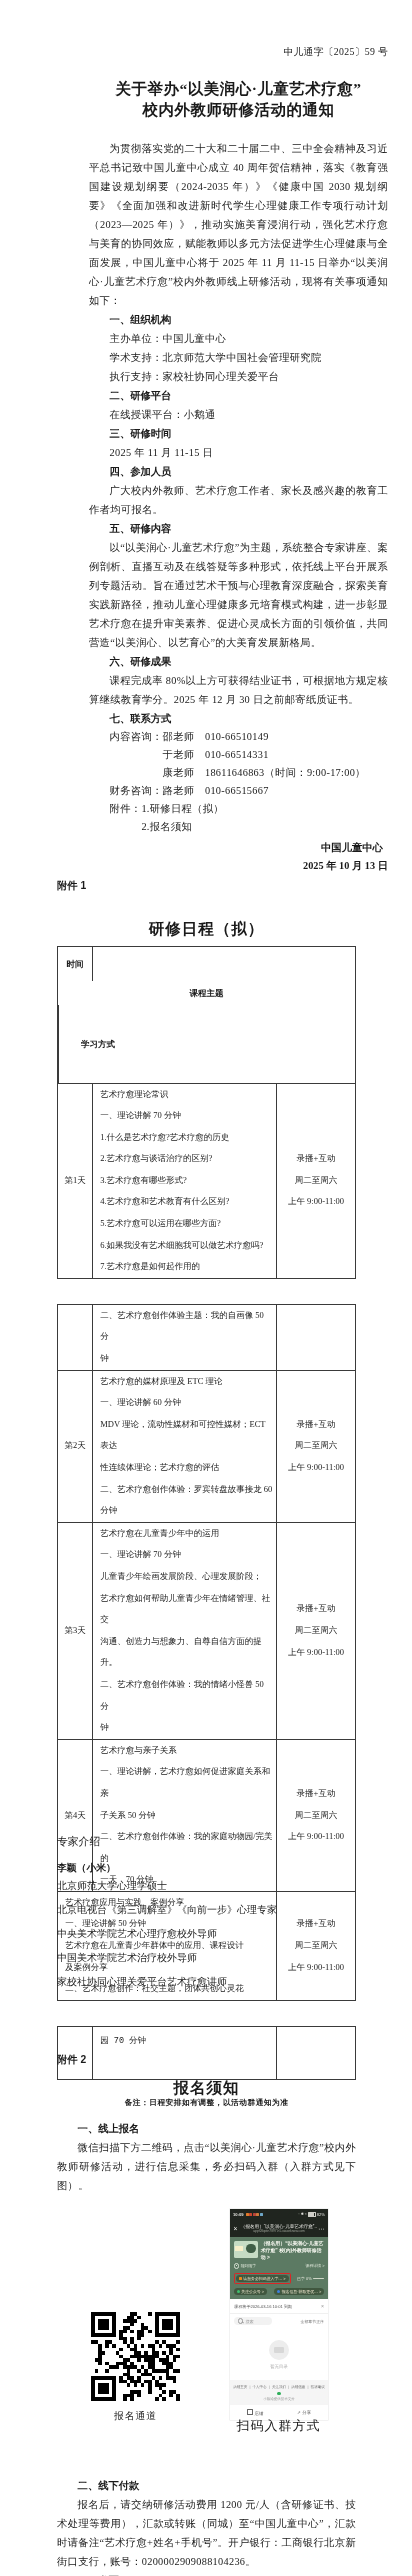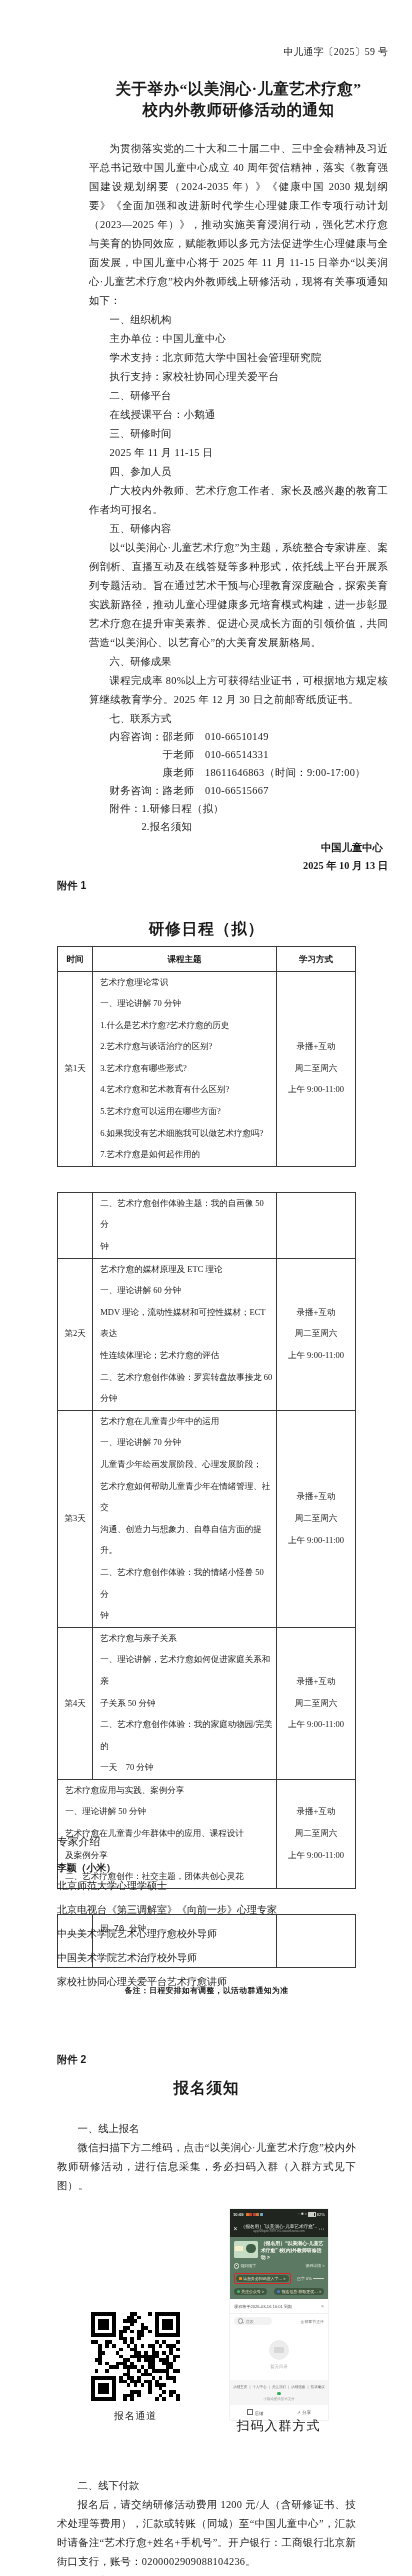--- a/index.html
+++ b/index.html
@@ -4,39 +4,39 @@
 <style>
   html,body{margin:0;padding:0;background:#ffffff;}
   .page{position:relative;width:412px;height:2731px;background:#ffffff;overflow:hidden;
         font-family:"Liberation Serif","DejaVu Serif",serif;color:#1a1a1a;}
   .grp{position:absolute;left:57px;width:299px;}
   
   .doc-number{font-size:9.8px;text-align:right;line-height:13.4px;letter-spacing:0.3px;}
   .doc-title{margin-top:20.6px;text-align:center;font-size:15.5px;font-weight:bold;line-height:20.6px;letter-spacing:0.5px;}
   .para{margin:0;font-size:10.3px;line-height:19px;text-align:justify;text-indent:20.6px;letter-spacing:0.3px;}
   .intro{margin-top:18.5px;}
-  .h-sans{font-family:"Liberation Sans","DejaVu Sans",sans-serif;font-weight:normal;font-size:10.3px;line-height:19px;padding-left:20.6px;}
+  .h-sans{font-family:"Liberation Sans","DejaVu Sans",sans-serif;font-weight:bold;font-size:10.3px;line-height:19px;padding-left:20.6px;}
   .line{font-size:10.3px;line-height:19px;padding-left:20.6px;letter-spacing:0.3px;}
   .line.tight{line-height:18px;}
   .sig{margin-top:3.1px;text-align:right;font-size:10.3px;line-height:18.5px;font-weight:bold;}
   .sig .org{padding-right:5.2px;}
   
   .annex-label{font-family:"Liberation Sans","DejaVu Sans",sans-serif;font-weight:bold;font-size:10.3px;line-height:14.4px;}
   .annex-title{margin-top:24px;text-align:center;font-size:15.5px;font-weight:bold;line-height:24px;letter-spacing:1px;}
   
   .tables-host{margin-top:4.1px;}
   .sched-table{border:1px solid #3a3a3a;margin-bottom:25px;}
   .sched-table:last-of-type{margin-bottom:18px;font-family:Liberation Mono, monospace;}
   .t-row{display:flex;border-top:0.5px solid #3a3a3a;}
   .t-row:first-child{border-top:none;}
   .t-cell{font-size:8.5px;line-height:21.6px;}
   .c0{width:34px;flex:0 0 34px;border-right:0.5px solid #3a3a3a;display:flex;align-items:center;justify-content:center;text-align:center;}
   .c1{flex:1 1 auto;padding-left:7.2px;padding-right:3.1px;}
   .c2{width:78px;flex:0 0 78px;border-left:0.5px solid #3a3a3a;display:flex;flex-direction:column;align-items:center;justify-content:center;text-align:center;}
-  .t-head{background:#fff;}
+  .t-head{background:#fff;flex-direction:column;}
   .t-head .t-cell{height:24px;line-height:24px;font-weight:bold;display:flex;align-items:center;justify-content:center;padding:0;text-align:center;}
   .t-head .c1{padding:0;}
   .stub-row .c1{padding-top:4.1px;}
   .stub-row{min-height:52px;}
   .note{margin-top:6.7px;text-align:center;font-size:7.7px;font-weight:bold;line-height:10.3px;letter-spacing:0.5px;}
   
   .exp-h{font-family:"Liberation Sans","DejaVu Sans",sans-serif;font-weight:normal;font-size:10.8px;line-height:14.4px;}
   .exp-name{margin-top:12.4px;font-size:9.8px;font-weight:bold;line-height:13.4px;}
   .exp-cred{font-size:10px;line-height:24px;}
   

